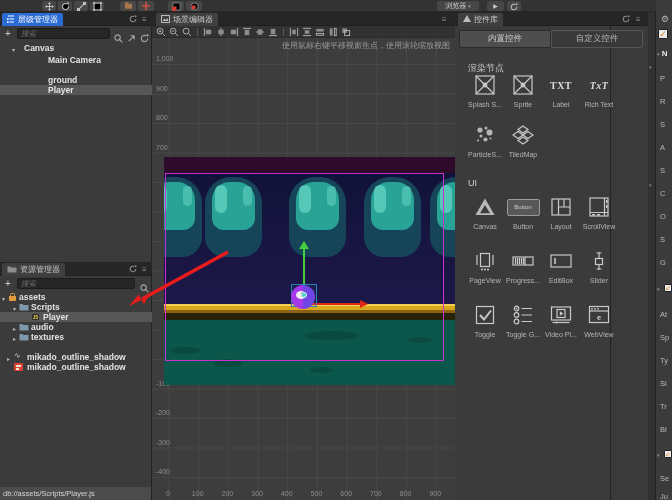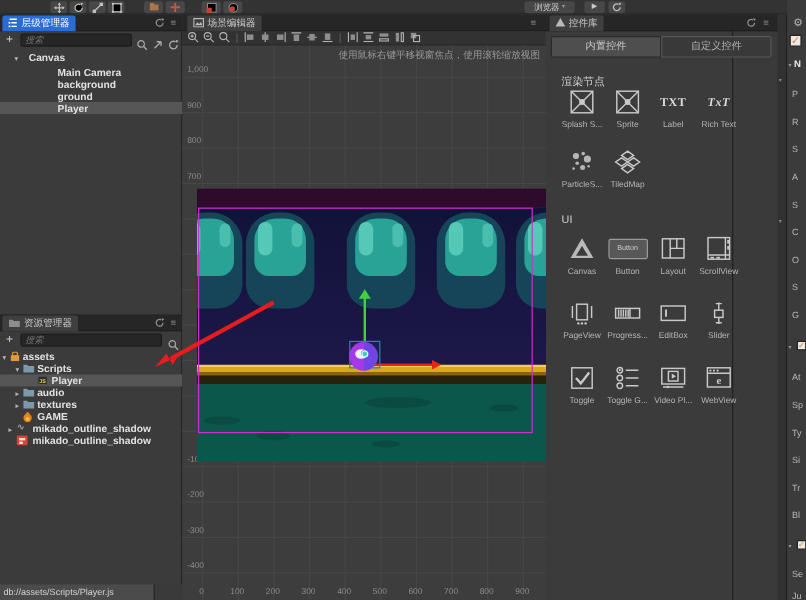--- a/index.html
+++ b/index.html
@@ -28,21 +28,21 @@
 
   .tree-row { position:absolute; left:0; width:152px; height:10px; font-size:8.5px; font-weight:600; color:#e2e2e2; line-height:10px; white-space:nowrap; }
   .tree-row.sel { background:#565656; }
   .tr-arrow { position:absolute; font-size:6px; color:#b5b5b5; top:0; }
   .tr-ic { position:absolute; top:1px; }
   .tr-label { position:absolute; top:0; }
 
   
   .hierarchy { position:absolute; left:0; top:12px; width:152px; height:250px; background:#3b3b3b; border-right:1px solid #222; }
   .assets { position:absolute; left:0; top:262px; width:152px; height:225px; background:#3b3b3b; border-right:1px solid #222; }
-  .statusbar { position:absolute; left:0; top:487px; width:129px; height:13px; background:#4b4b4b; font-size:7.5px; color:#d5d5d5; line-height:13px; padding-left:3px; white-space:nowrap; border-right:1px solid #222; }
+  .statusbar { position:absolute; left:0; top:487px; width:152px; height:13px; background:#4b4b4b; font-size:7.5px; color:#d5d5d5; line-height:13px; padding-left:3px; white-space:nowrap; border-right:1px solid #222; }
 
   
   .ic-folder { width:10px; height:8px; }
   .ic-js { display:inline-block; width:9px; height:8px; background:#2e2e2e; border:1px solid #555; border-radius:1px; color:#e8d44d; font-size:4.5px; font-weight:bold; text-align:center; line-height:7px; }
   .ic-img { display:inline-block; width:9px; height:8px; background:#d84335; border-radius:1px; position:relative; }
   .ic-img i { position:absolute; left:2px; top:2px; width:5px; height:2px; background:#f6e3d8; }
   .ic-img b { position:absolute; left:2px; top:5px; width:3px; height:1.5px; background:#f6e3d8; }
   .ic-wave { color:#a8a8a8; font-size:8px; line-height:8px; font-weight:bold; }
 
   
@@ -224,23 +224,20 @@
             <path d="M7 0l3 1.2-2 2z" fill="#aaa"></path>
           </svg></span>
     </div>
     <div class="tree-row" style="top:31px">
       <span class="tr-arrow" style="left:12px;top:2px">▾</span>
       <span class="tr-label" style="left:24px">Canvas</span>
     </div>
     <div class="tree-row" style="top:43px">
       <span class="tr-label" style="left:48px">Main Camera</span>
     </div>
-    <div class="tree-row" style="top:53px">
-      <span class="tr-label" style="left:48px">background</span>
-    </div>
     <div class="tree-row" style="top:63px">
       <span class="tr-label" style="left:48px">ground</span>
     </div>
     <div class="tree-row sel" style="top:73px">
       <span class="tr-label" style="left:48px">Player</span>
     </div>
   </div>
 
   <div class="assets">
     <div class="tabbar" style="left:0;top:0;width:152px">
@@ -290,27 +287,20 @@
             <path d="M0.5 1h3l1 1h5v5.5h-9z" fill="#7d98ab"></path>
           </svg></span>
       <span class="tr-label" style="left:31px">audio</span>
     </div>
     <div class="tree-row" style="top:70px">
       <span class="tr-arrow" style="left:13px;top:2px">▸</span>
       <span class="tr-ic" style="left:19px"><svg class="ic-folder" viewBox="0 0 10 8">
             <path d="M0.5 1h3l1 1h5v5.5h-9z" fill="#7d98ab"></path>
           </svg></span>
       <span class="tr-label" style="left:31px">textures</span>
-    </div>
-    <div class="tree-row" style="top:80px">
-      <span class="tr-ic" style="left:19px"><svg width="8" height="9" viewBox="0 0 8 9">
-            <path d="M4 0C5.5 2.2 7.5 3 7.5 5.3A3.5 3.5 0 1 1 .5 5.3C.5 3 2.5 2.2 4 0z" fill="#e8821a"></path>
-            <circle cx="4" cy="6" r="1.6" fill="#f6c14d"></circle>
-          </svg></span>
-      <span class="tr-label" style="left:31px">GAME</span>
     </div>
     <div class="tree-row" style="top:90px">
       <span class="tr-arrow" style="left:7px;top:2px">▸</span>
       <span class="tr-ic ic-wave" style="left:14px;top:0">∿</span>
       <span class="tr-label" style="left:27px">mikado_outline_shadow</span>
     </div>
     <div class="tree-row" style="top:100px">
       <span class="tr-ic ic-img" style="left:14px"><i></i><b></b></span>
       <span class="tr-label" style="left:27px">mikado_outline_shadow</span>
     </div>

